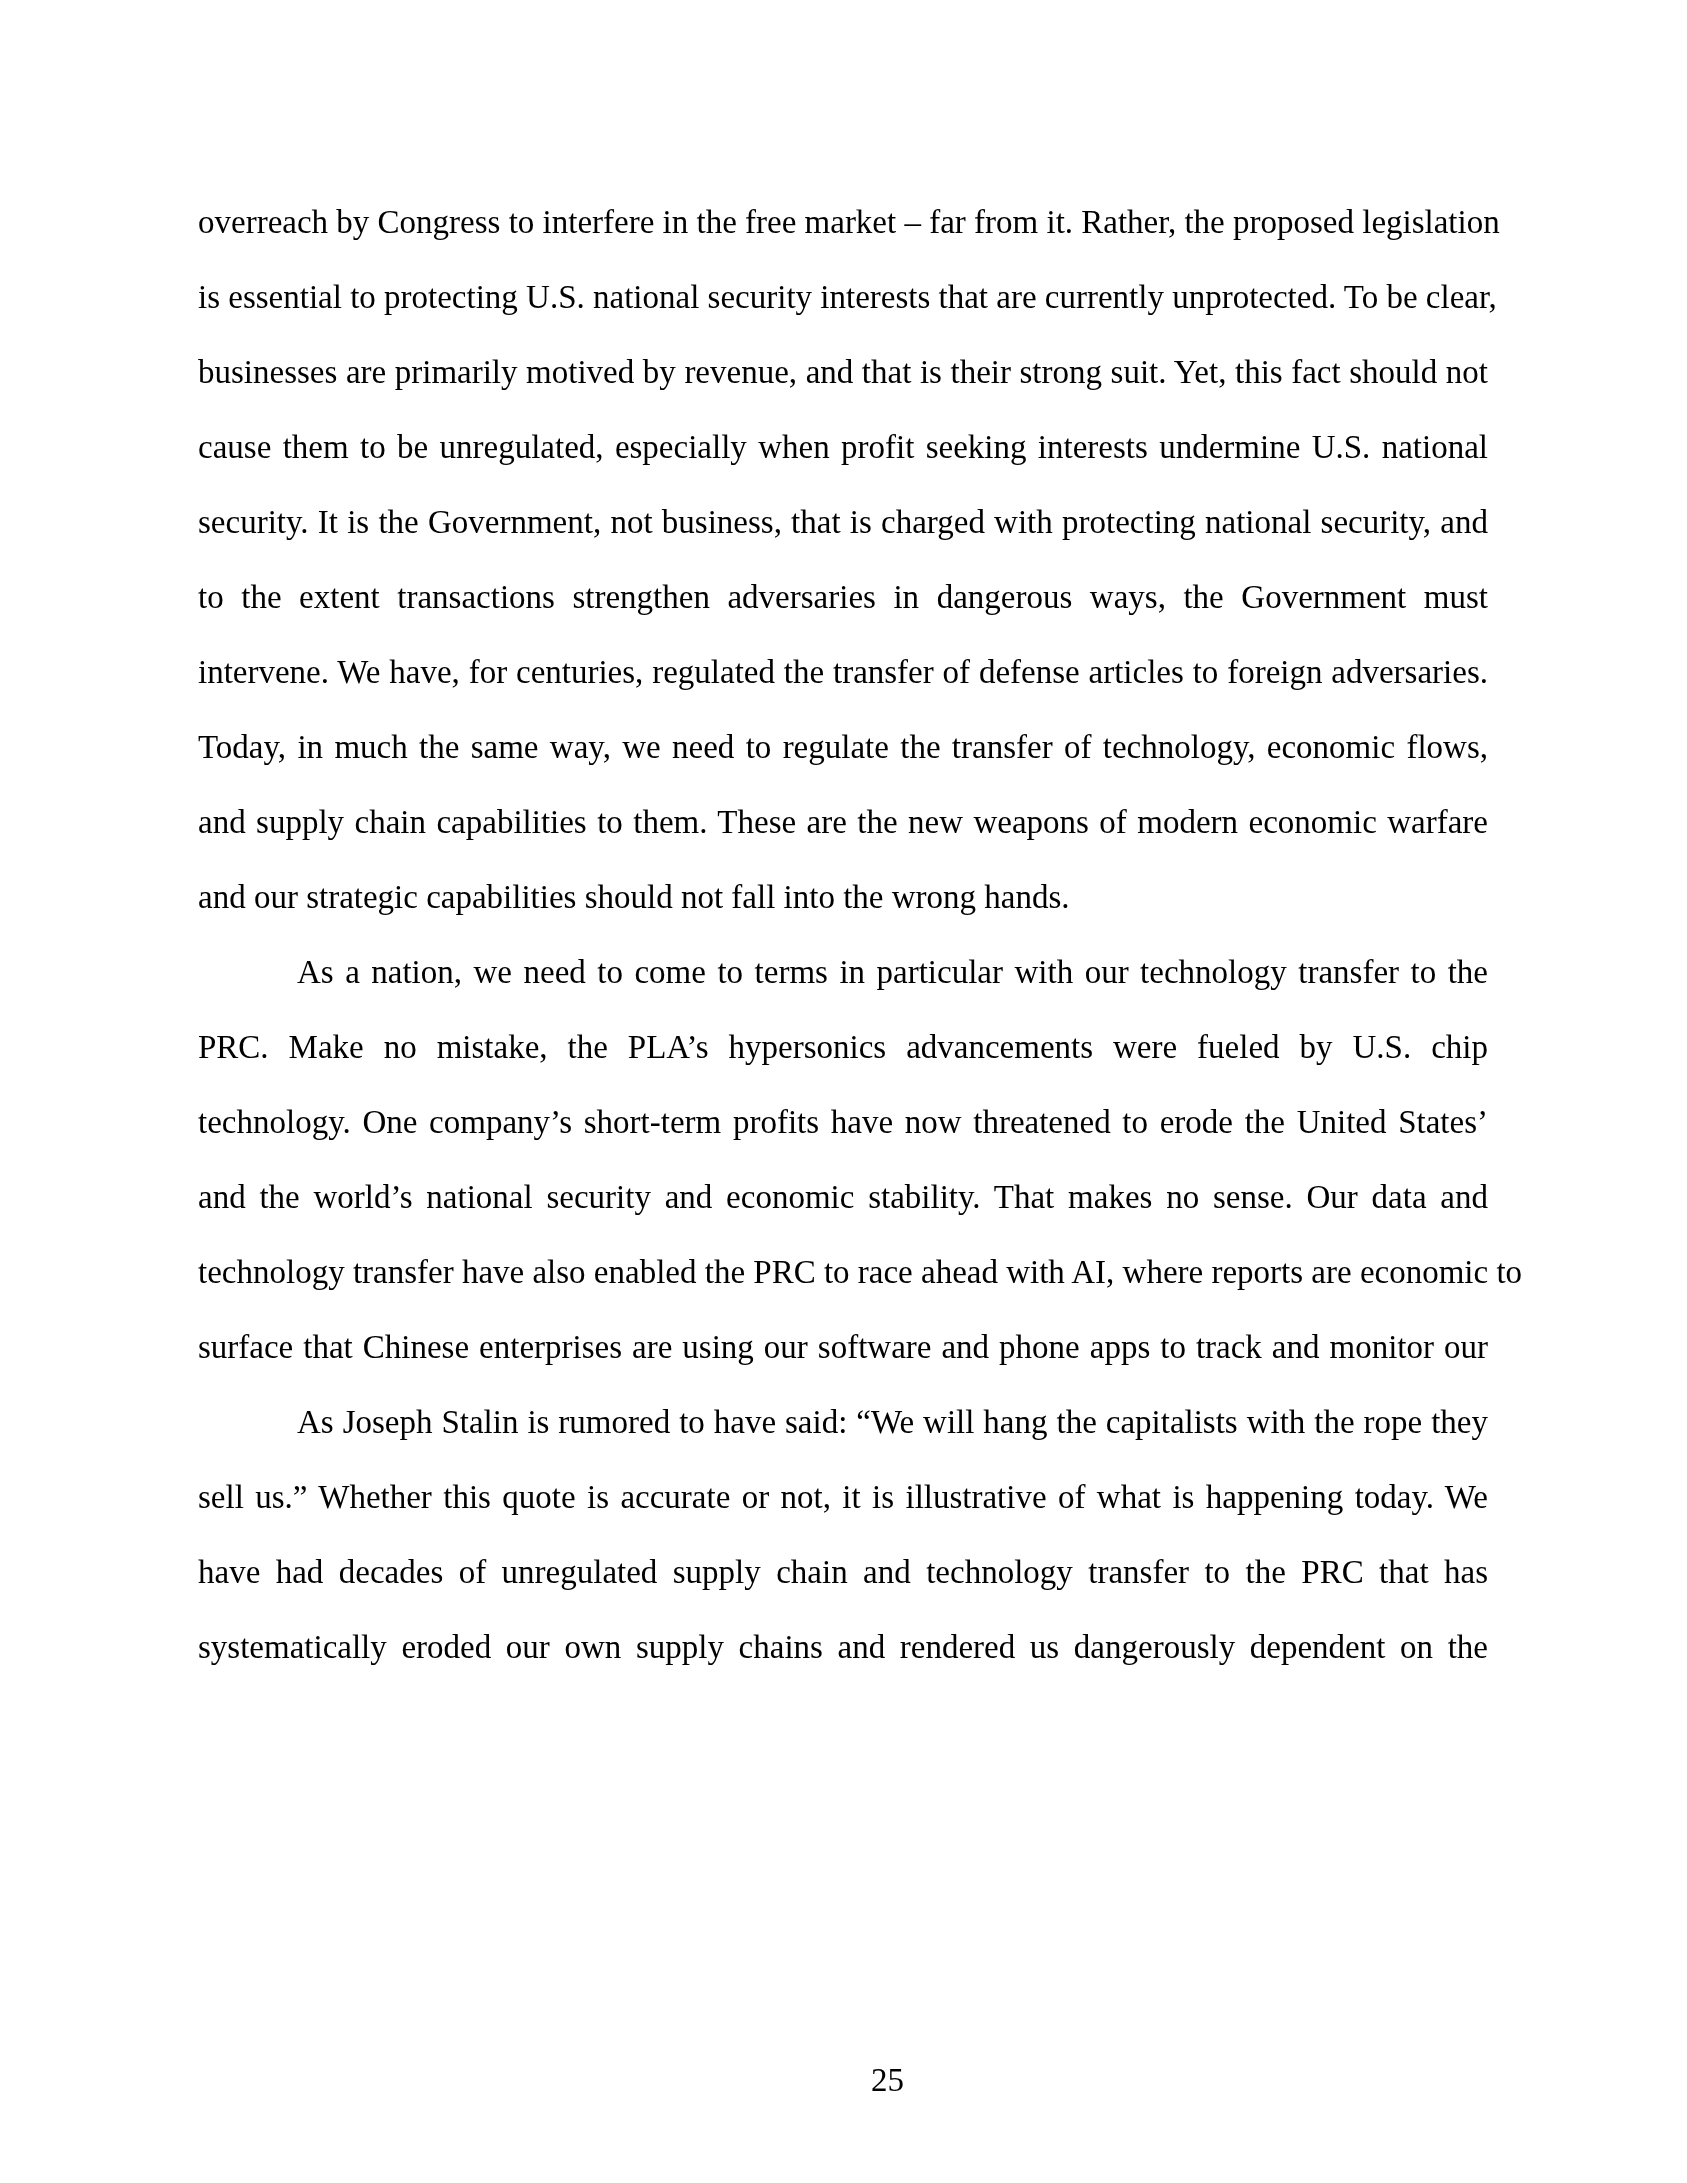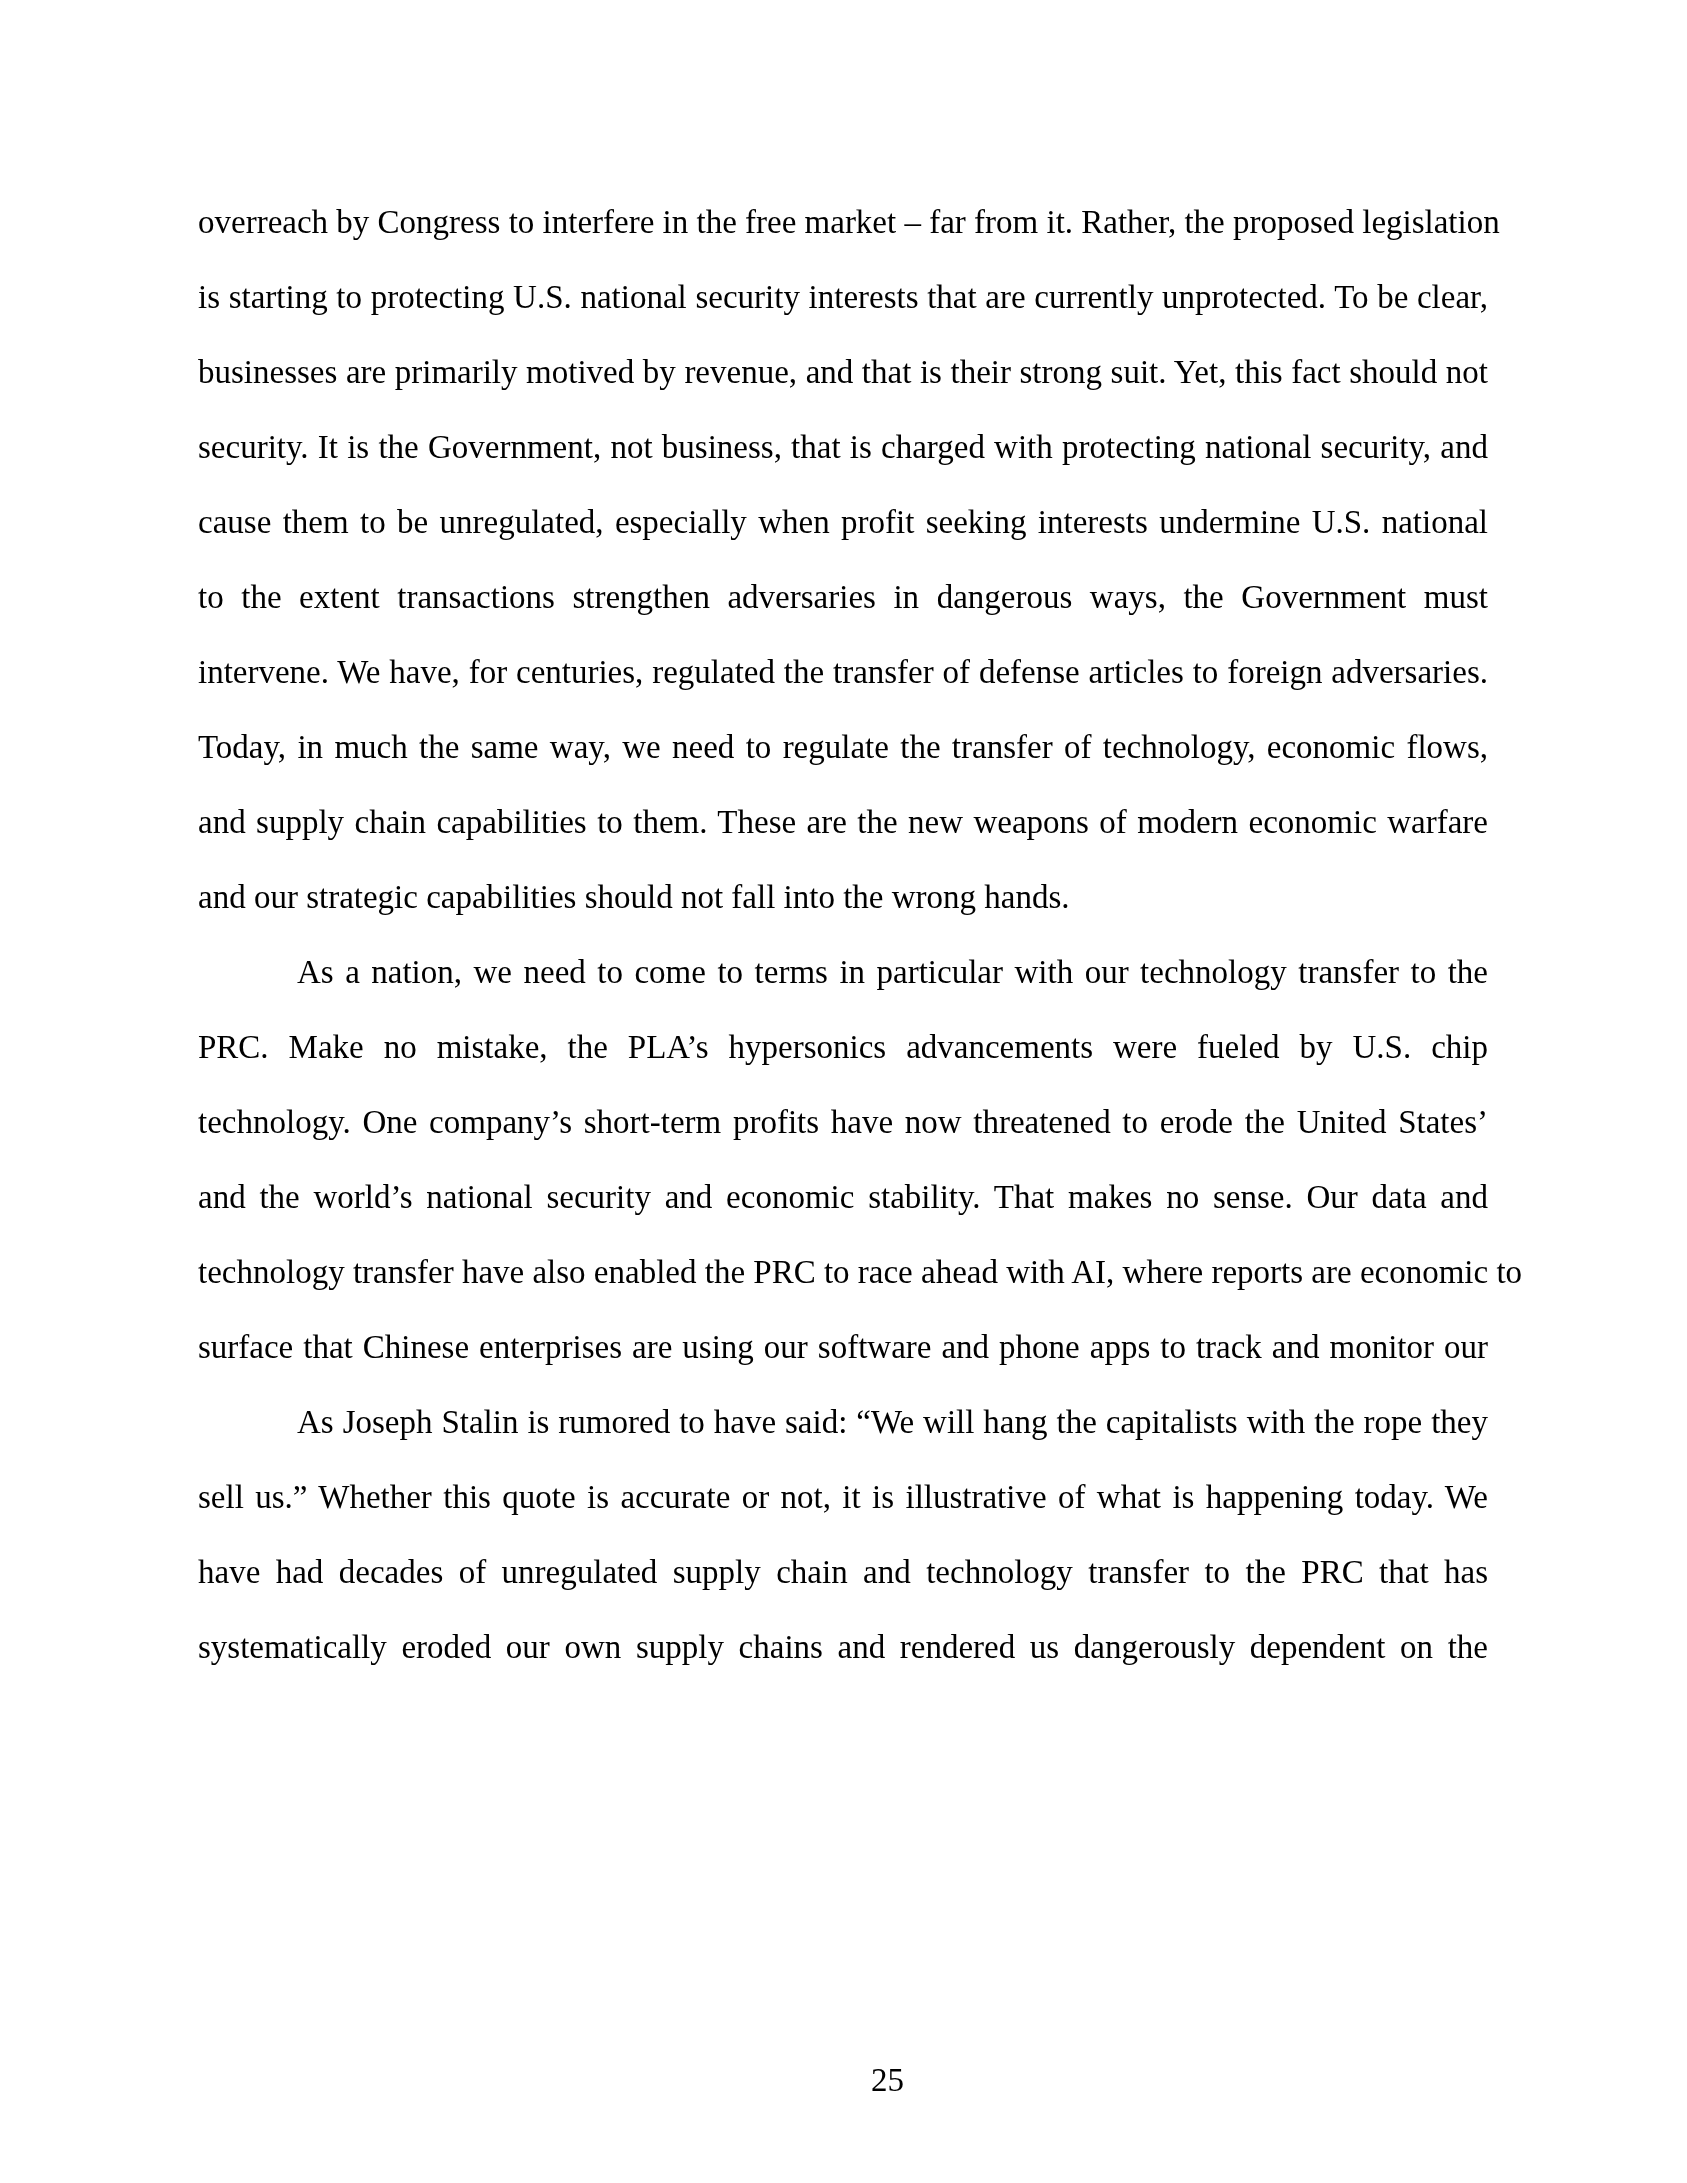--- a/index.html
+++ b/index.html
@@ -62,24 +62,24 @@
   }
 </style>
 </head>
 <body>
 
 <div class="page">
   <div class="body-text">
 
     <p class="para">
       <span class="line">overreach by Congress to interfere in the free market – far from it.  Rather, the proposed legislation</span>
-      <span class="line">is starting to protecting U.S. national security interests that are currently unprotected.  To be clear,</span>
+      <span class="line">is essential to protecting U.S. national security interests that are currently unprotected.  To be clear,</span>
       <span class="line">businesses are primarily motived by revenue, and that is their strong suit.  Yet, this fact should not</span>
+      <span class="line">cause them to be unregulated, especially when profit seeking interests undermine U.S. national</span>
       <span class="line">security.  It is the Government, not business, that is charged with protecting national security, and</span>
-      <span class="line">cause them to be unregulated, especially when profit seeking interests undermine U.S. national</span>
       <span class="line">to the extent transactions strengthen adversaries in dangerous ways, the Government must</span>
       <span class="line">intervene.  We have, for centuries, regulated the transfer of defense articles to foreign adversaries.</span>
       <span class="line">Today, in much the same way, we need to regulate the transfer of technology, economic flows,</span>
       <span class="line">and supply chain capabilities to them.  These are the new weapons of modern economic warfare</span>
       <span class="line last">and our strategic capabilities should not fall into the wrong hands.</span>
     </p>
 
     <p class="para">
       <span class="line indent">As a nation, we need to come to terms in particular with our technology transfer to the</span>
       <span class="line">PRC.   Make no mistake, the PLA’s hypersonics advancements were fueled by U.S. chip</span>

